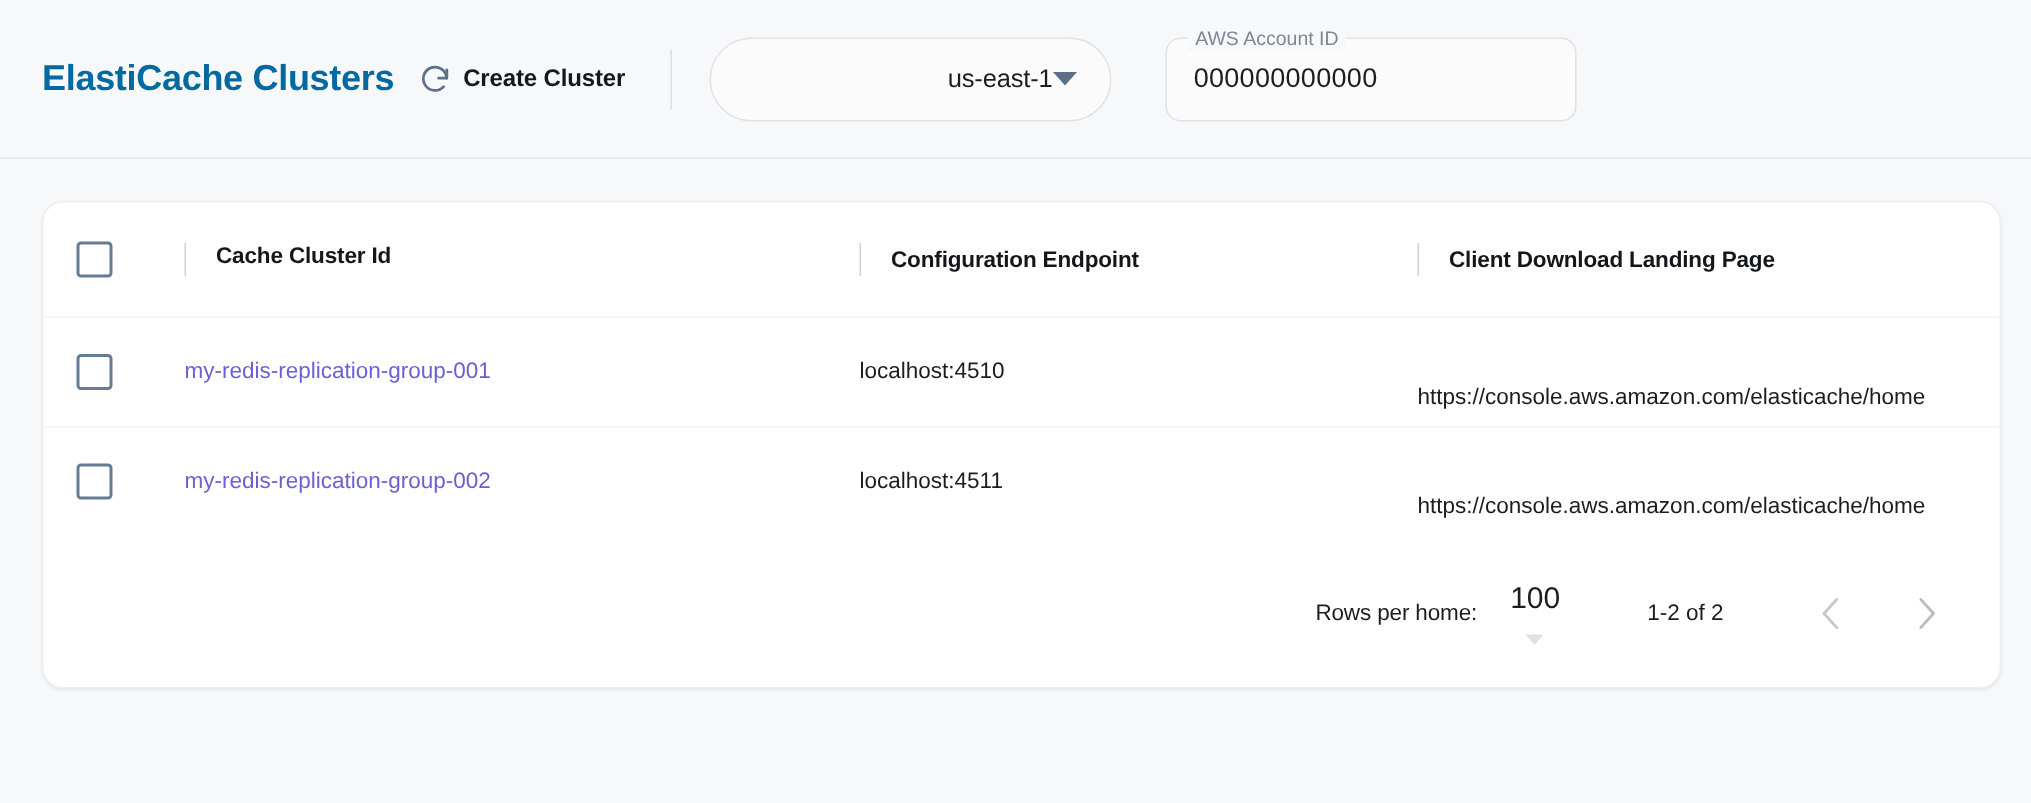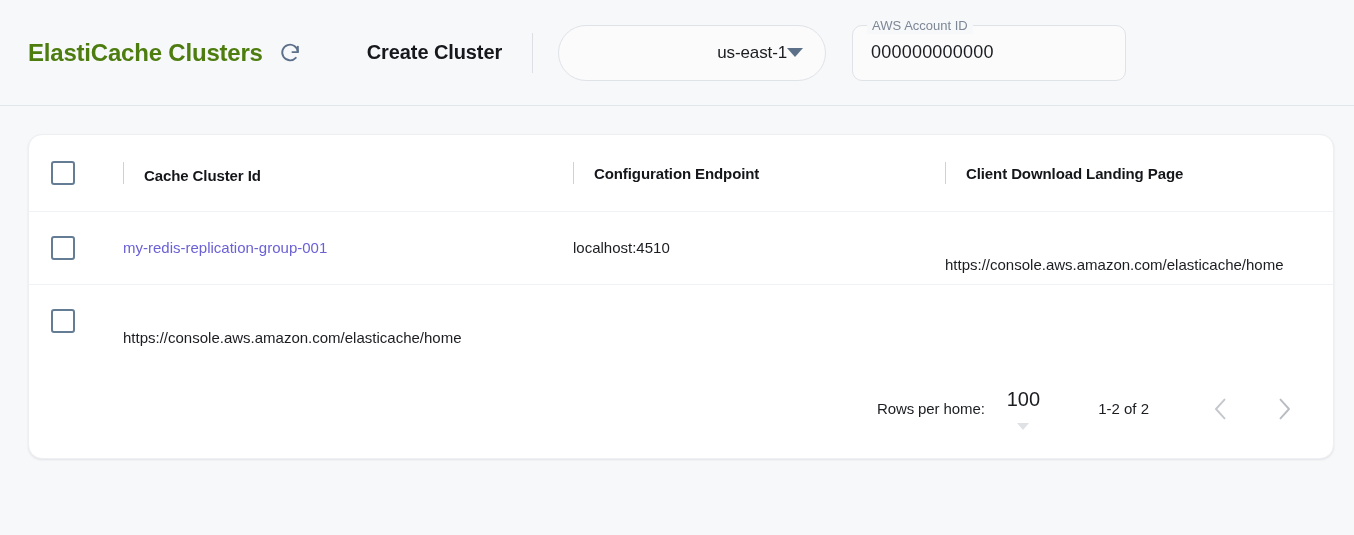--- a/index.html
+++ b/index.html
@@ -26,45 +26,44 @@
     border-bottom: 1px solid #e2e5ea;
     display: flex;
     align-items: center;
     padding: 0 0 0 28px;
   }
 
   .page-title {
     font-size: 24px;
     font-weight: 700;
     letter-spacing: -0.2px;
-    color: #4d7c0f;
+    color: #0369a1;
     white-space: nowrap;
   }
 
   .refresh-btn {
     width: 34px;
     height: 34px;
     margin-left: 10px;
     border: none;
     background: transparent;
     display: flex;
     align-items: center;
     justify-content: center;
     cursor: pointer;
     border-radius: 50%;
     flex: none;
   }
   .refresh-btn svg { display: block; }
 
   .create-cluster-btn {
-    margin-left: 58px;
     border: none;
     background: transparent;
     font-family: inherit;
-    font-size: 20px;
+    font-size: 16px;
     font-weight: 700;
     color: #16181c;
     cursor: pointer;
     white-space: nowrap;
     padding: 8px 2px;
     letter-spacing: -0.1px;
   }
 
   .actions-btn {
     margin-left: 34px;
@@ -117,21 +116,21 @@
   }
   .caret-down {
     width: 0; height: 0;
     border-left: 8px solid transparent;
     border-right: 8px solid transparent;
     border-top: 9px solid #5c7089;
     flex: none;
   }
 
   .account-field {
-    margin-left: 26px;
+    margin-left: 36px;
     width: 274px;
     height: 56px;
     position: relative;
     border: 1px solid #dfe2e7;
     border-radius: 10px;
     background: #fbfbfc;
     display: flex;
     align-items: center;
     padding: 0 18px;
   }
@@ -327,21 +326,21 @@
   </div>
 </div>
 
 <div class="content">
   <div class="card">
 
     <div class="row header">
       <div class="cell-check">
         <div class="checkbox"></div>
       </div>
-      <div class="col-id" style="display:flex;align-items:flex-end;">
+      <div class="col-id" style="display:flex;align-items:flex-start;">
         <span class="colsep"></span>
         <span class="th">Cache Cluster Id</span>
       </div>
       <div class="col-ep" style="display:flex;align-items:center;">
         <span class="colsep"></span>
         <span class="th">Configuration Endpoint</span>
       </div>
       <div class="col-url" style="display:flex;align-items:center;">
         <span class="colsep"></span>
         <span class="th">Client Download Landing Page</span>
@@ -359,20 +358,26 @@
         <span class="td">localhost:4510</span>
       </div>
       <div class="col-url">
         <span class="url-text">https://console.aws.amazon.com/elasticache/home</span>
       </div>
     </div>
 
     <div class="row data">
       <div class="cell-check">
         <div class="checkbox"></div>
+      </div>
+      <div class="col-id">
+        <a class="cluster-link">my-redis-replication-group-002</a>
+      </div>
+      <div class="col-ep">
+        <span class="td">localhost:4511</span>
       </div>
       <div class="col-url">
         <span class="url-text">https://console.aws.amazon.com/elasticache/home</span>
       </div>
     </div>
 
     <div class="pagination">
       <span class="rpp-label">Rows per home:</span>
 
       <div class="rpp-select">

